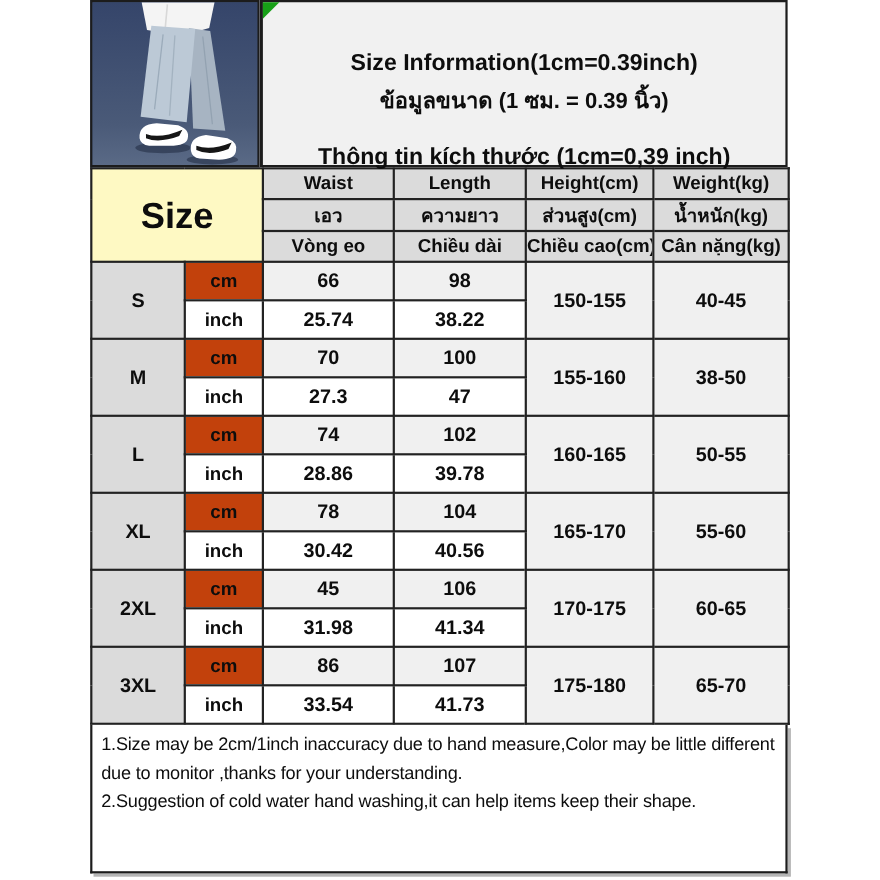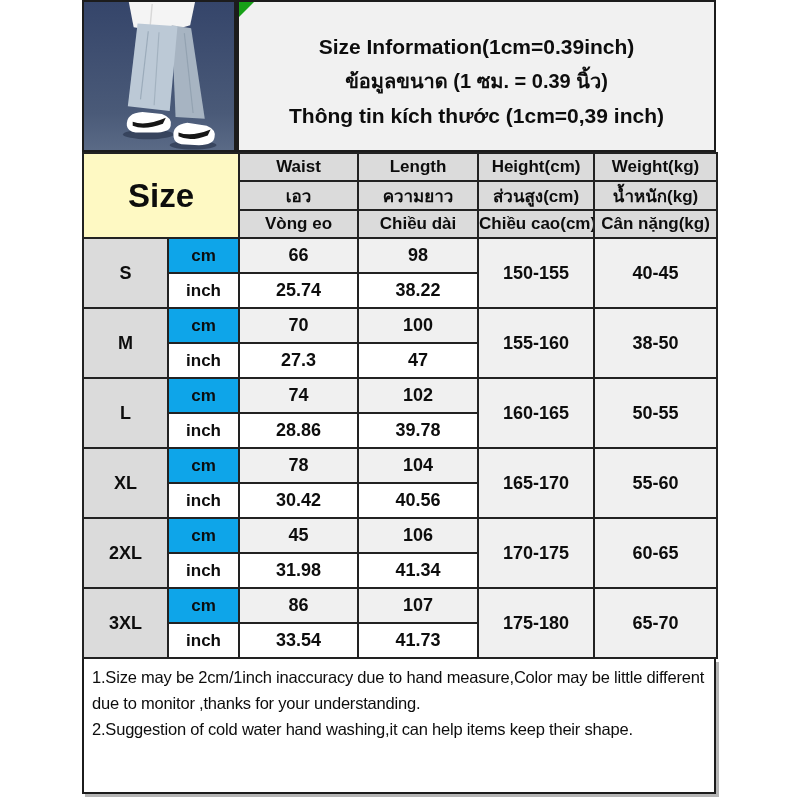--- a/index.html
+++ b/index.html
@@ -6,38 +6,38 @@
   html,body { width: 800px; height: 800px; background: #ffffff;
     font-family: "Liberation Sans", "DejaVu Sans", sans-serif; color: #0d0d0d; }
   .page { position: relative; width: 800px; height: 800px; background: #fff; overflow: hidden; }
   .content { position: absolute; left: 82px; top: 0; width: 634px; }
 
   
   .top-section { display: flex; height: 152px; }
   .photo-box { width: 154px; height: 152px; border: 2px solid #1c1c1c; background: #3b4a66; flex: 0 0 154px; }
   .photo-box svg { display: block; width: 100%; height: 100%; }
   .title-box { position: relative; flex: 1; height: 152px; background: #f1f1f1;
-    border: 2px solid #1c1c1c; border-left-width: 3px; text-align: center; padding-top: 27px; }
+    border: 2px solid #1c1c1c; border-left-width: 3px; text-align: center; padding-top: 38px; }
   .corner-flag { position: absolute; top: 0; left: 0; width: 0; height: 0;
     border-top: 15px solid #17a017; border-right: 15px solid transparent; }
   .t1 { font-size: 21px; font-weight: bold; line-height: 35px; }
   .t2 { font-size: 20px; font-weight: bold; line-height: 34px; }
-  .t3 { font-size: 21px; font-weight: bold; line-height: 35px; }
+  .t3 { font-size: 21px; font-weight: bold; line-height: 35px; margin-top: 16px; }
 
   
   table.size-table { border-collapse: collapse; table-layout: fixed; width: 634px; }
   .size-table td { border: 2px solid #222222; text-align: center; vertical-align: middle;
     font-weight: bold; overflow: hidden; white-space: nowrap; }
   .hdr-row td { height: 28px; font-size: 17px; background: #dbdbdb; }
   .hdr-row.vi td { font-size: 17px; }
   td.size-corner { background: #fef9c3; font-size: 33px; font-weight: bold; }
   .data-row td { height: 35px; font-size: 18px; }
   td.size-lbl { background: #dbdbdb; font-size: 18px; }
   td.unit-lbl { font-size: 17px; }
-  td.unit-cm  { background: #0ea5e9; }
+  td.unit-cm  { background: #c2410c; }
   td.unit-inch{ background: #ffffff; }
   td.val-cm   { background: #f0f0f0; }
   td.val-inch { background: #ffffff; }
   td.range    { background: #f0f0f0; font-size: 18px; font-weight: bold; }
 
   
   .attention-box { width: 634px; height: 135px; border: 2px solid #1c1c1c; border-top-width: 0;
     background: #fff; padding: 5px 8px 0 8px; box-shadow: 3px 3px 0 rgba(120,120,120,0.55); }
   .attention-box p { font-size: 16.5px; letter-spacing: -0.2px; line-height: 26px; font-weight: normal; }
 </style>

